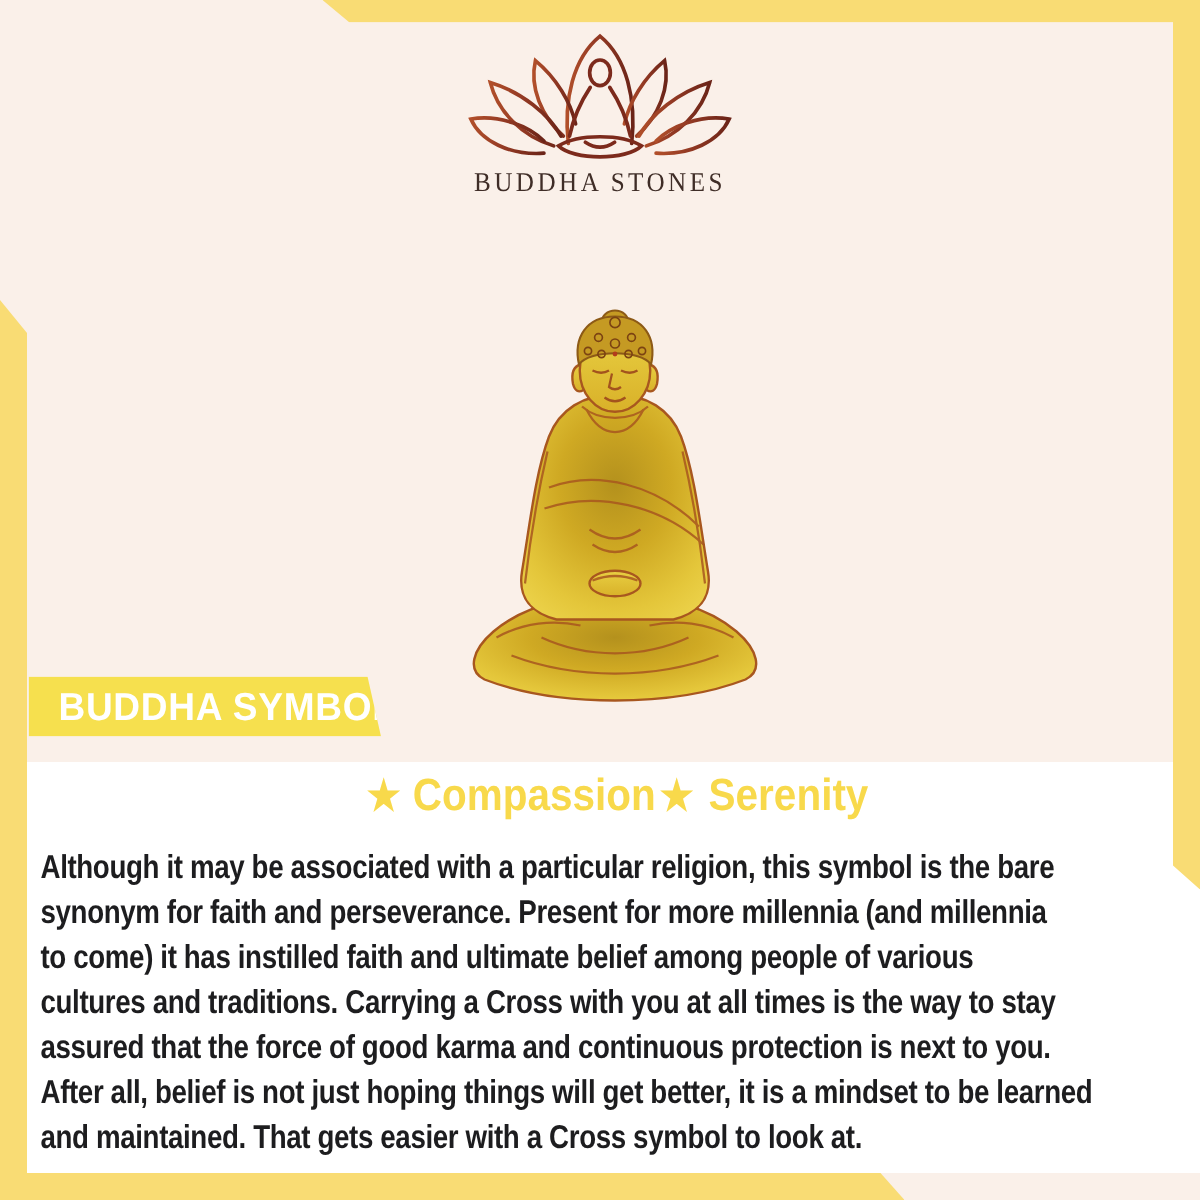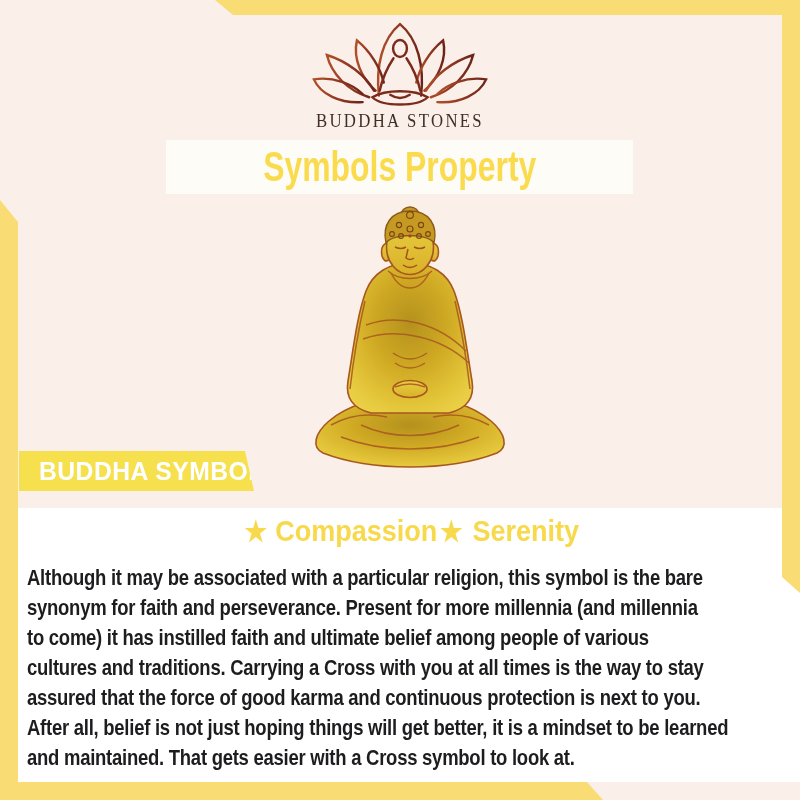--- a/index.html
+++ b/index.html
@@ -75,23 +75,20 @@
       <ellipse cx="110" cy="40" rx="8.5" ry="10.5"></ellipse>
       <path d="M102 52 C94 64 88 78 85 92"></path>
       <path d="M118 52 C126 64 132 78 135 92"></path>
       <path d="M76 100 C92 90 128 90 144 100 C132 112 88 112 76 100 Z"></path>
       <path d="M98 97 q12 8 24 0"></path>
     </g>
   </svg>
 
   <div class="brand">BUDDHA STONES</div>
 
-  <div class="title-band">
-    <div class="title">Symbols Property</div>
-  </div>
 
   <svg class="statue" viewBox="0 0 214 268">
     <defs>
       <radialGradient id="goldBody" cx="50%" cy="40%" r="75%">
         <stop offset="0" stop-color="#b4911d"></stop>
         <stop offset="0.4" stop-color="#cfa923"></stop>
         <stop offset="0.75" stop-color="#e4c63a"></stop>
         <stop offset="1" stop-color="#eed54e"></stop>
       </radialGradient>
       <linearGradient id="goldHead" x1="0" y1="0" x2="0" y2="1">

